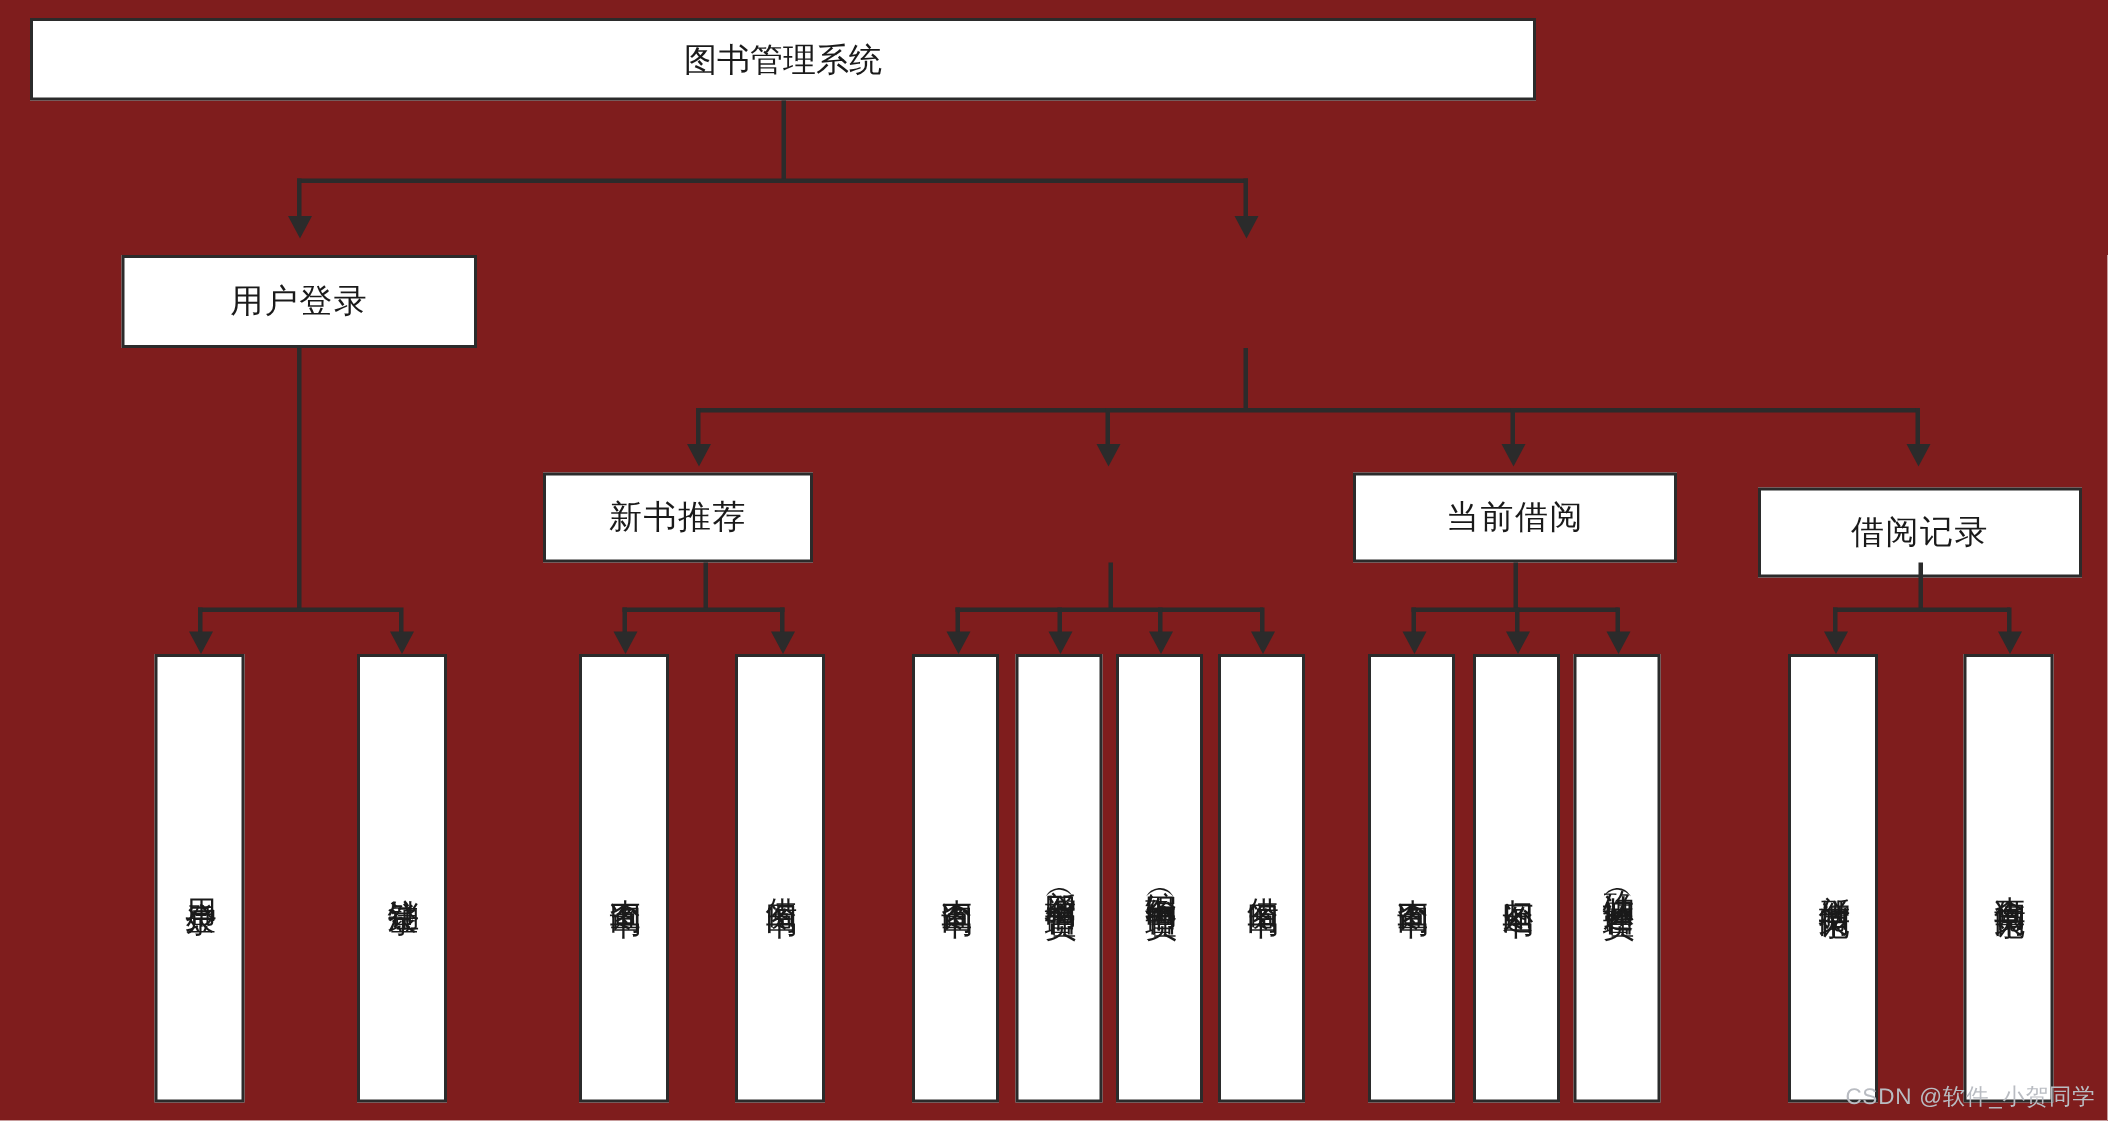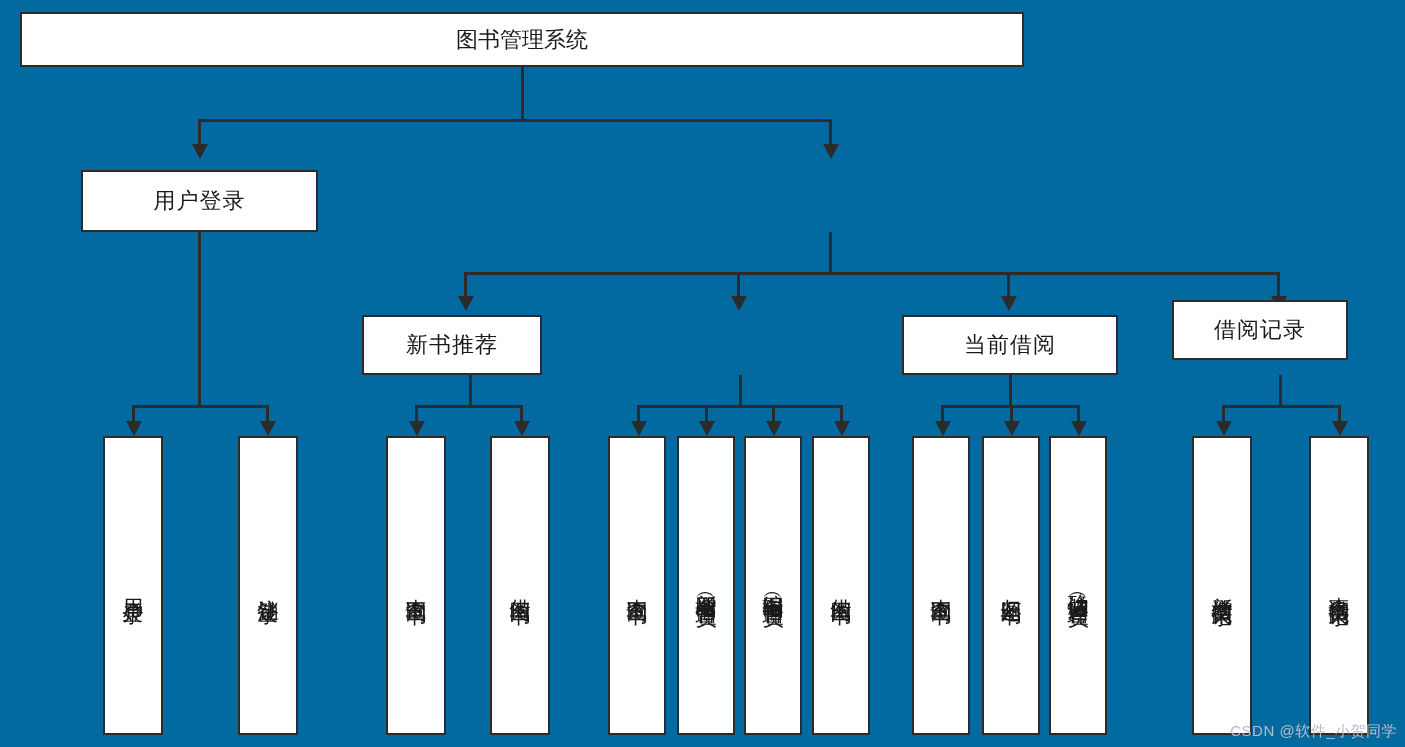--- a/index.html
+++ b/index.html
@@ -1,17 +1,17 @@
 <!DOCTYPE html>
 <html><head>
 <meta charset="utf-8">
 <style>
   html,body{margin:0;padding:0;background:#ffffff;}
   body{font-family:"Liberation Sans","DejaVu Sans",sans-serif;}
-  #canvas{position:relative;width:1405px;height:747px;background:#0369a1;overflow:hidden;}
+  #canvas{position:relative;width:1405px;height:747px;background:#7f1d1d;overflow:hidden;}
   .node{position:absolute;box-sizing:border-box;background:#ffffff;border:2px solid #2b2b2b;
         display:flex;align-items:center;justify-content:center;color:#1a1a1a;}
   .node.hz{font-size:22px;letter-spacing:1px;}
   .node.root{font-size:22px;}
   .node.vt{writing-mode:vertical-rl;text-orientation:upright;font-size:21px;line-height:1.15;
            letter-spacing:2px;padding:6px 0;align-items:center;justify-content:center;}
   .edge{position:absolute;background:#2b2b2b;}
   .edge.v{width:3px;}
   .edge.h{height:3px;}
   .arrow{position:absolute;width:0;height:0;border-left:8px solid transparent;
@@ -56,21 +56,21 @@
   <div class="arrow" style="left:1001px;top:296px;"></div>
   <div class="edge v" style="left:1277px;top:272px;height:26px;"></div>
   <div class="arrow" style="left:1271px;top:296px;"></div>
 
   <div class="node hz" style="left:362px;top:315px;width:180px;height:60px;">
     <span>新书推荐</span>
   </div>
   <div class="node hz" style="left:902px;top:315px;width:216px;height:60px;">
     <span>当前借阅</span>
   </div>
-  <div class="node hz" style="left:1172px;top:300px;width:176px;height:60px;">
+  <div class="node hz" style="left:1172px;top:325px;width:216px;height:60px;">
     <span>借阅记录</span>
   </div>
 
   <div class="edge v" style="left:469px;top:375px;height:32px;"></div>
   <div class="edge h" style="left:415px;top:405px;width:108px;"></div>
   <div class="edge v" style="left:415px;top:405px;height:18px;"></div>
   <div class="arrow" style="left:409px;top:421px;"></div>
   <div class="edge v" style="left:520px;top:405px;height:18px;"></div>
   <div class="arrow" style="left:514px;top:421px;"></div>
 

